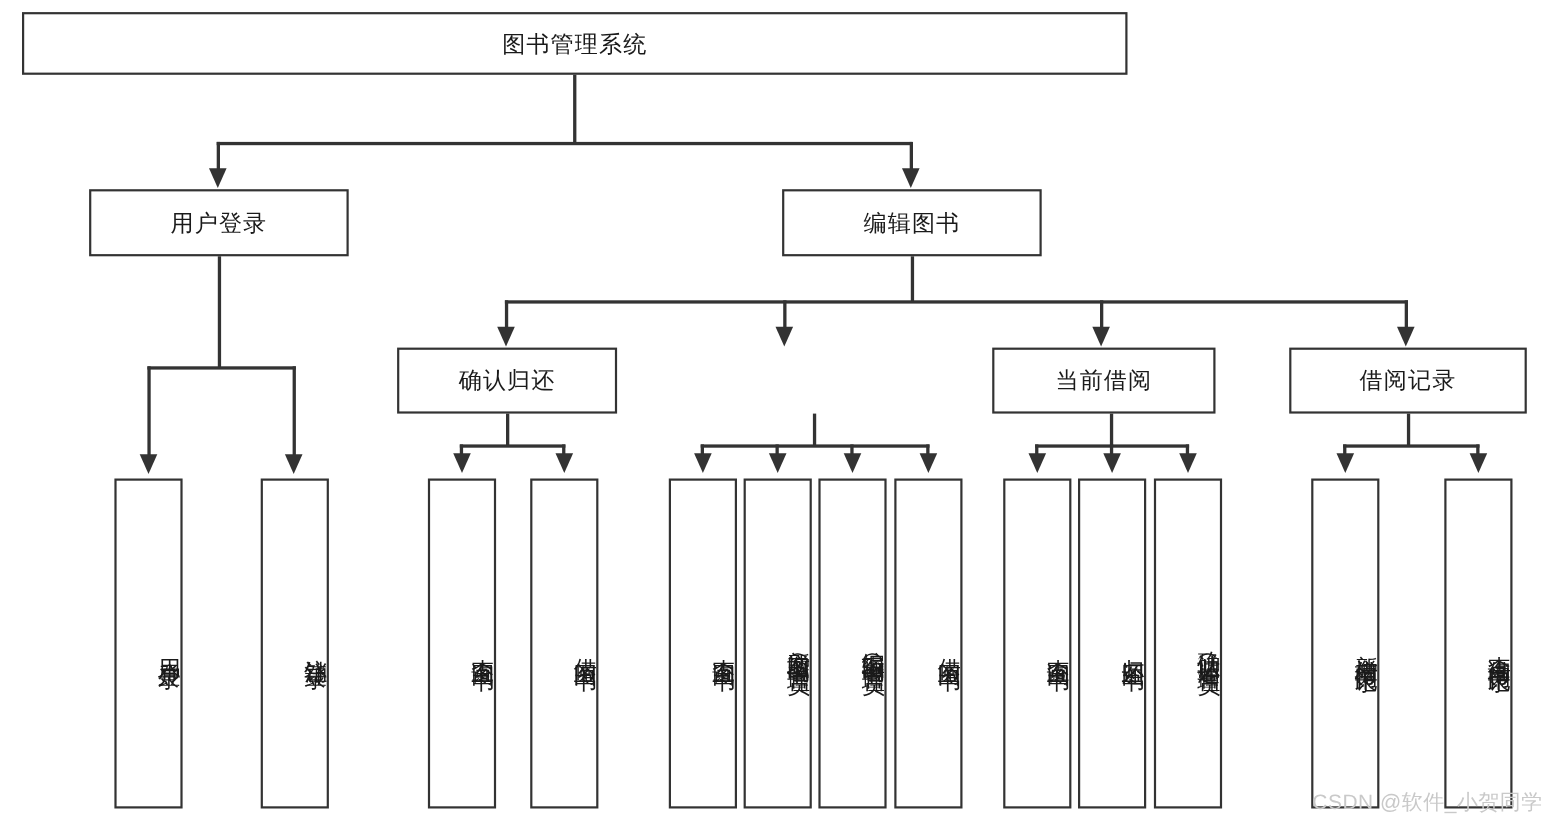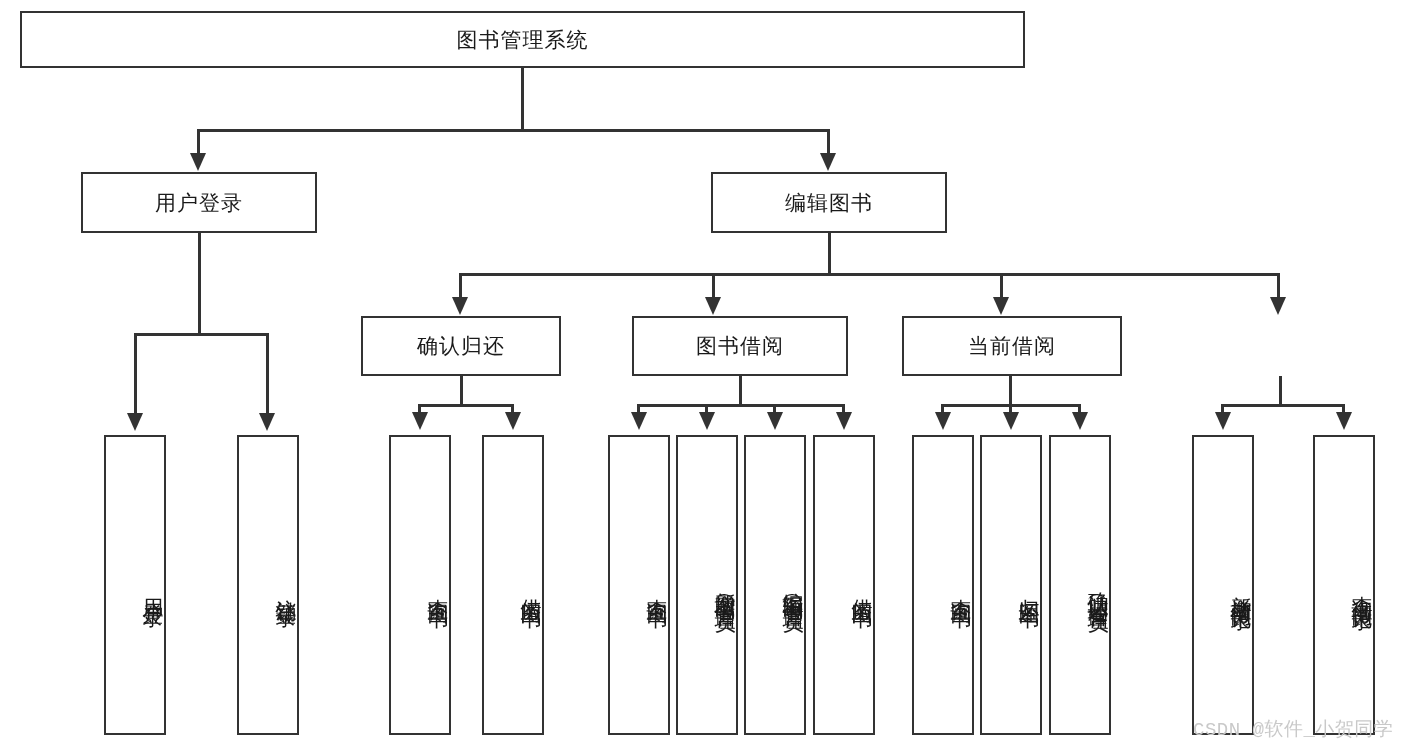--- a/index.html
+++ b/index.html
@@ -58,21 +58,20 @@
     border-left: 8px solid transparent;
     border-right: 8px solid transparent;
     border-top: 18px solid #333333;
   }
   .watermark {
     position: absolute;
     color: #c9c9c9;
     font-size: 19px;
     white-space: nowrap;
     letter-spacing: 0.5px;
-    font-family: Liberation Mono, monospace;
   }
 </style>
 </head>
 <body>
 
 <div id="canvas">
 
   <div class="node h" style="left:20px; top:11px; width:1005px; height:57px;">
     <span>图书管理系统</span>
   </div>
@@ -105,25 +104,25 @@
   <div class="edge v" style="left:712px; top:273px; width:3px; height:30px;"></div>
   <div class="arrow" style="left:705px; top:297px;"></div>
   <div class="edge v" style="left:1000px; top:273px; width:3px; height:30px;"></div>
   <div class="arrow" style="left:993px; top:297px;"></div>
   <div class="edge v" style="left:1277px; top:273px; width:3px; height:30px;"></div>
   <div class="arrow" style="left:1270px; top:297px;"></div>
 
   <div class="node h" style="left:361px; top:316px; width:200px; height:60px;">
     <span>确认归还</span>
   </div>
-  <div class="node h" style="left:632px; top:316px; width:216px; height:60px;">
-    <span>图书借阅</span>
-  </div>
-  <div class="node h" style="left:902px; top:316px; width:220px; height:60px;">
+  <div class="node h" style="left:902px; top:316px; width:203px; height:60px;">
     <span>当前借阅</span>
+  </div>
+  <div class="node h" style="left:1172px; top:316px; width:216px; height:60px;">
+    <span>借阅记录</span>
   </div>
 
   <div class="edge v" style="left:460px; top:376px; width:3px; height:30px;"></div>
   <div class="edge h" style="left:418px; top:404px; width:96px; height:3px;"></div>
   <div class="edge v" style="left:418px; top:404px; width:3px; height:12px;"></div>
   <div class="arrow" style="left:412px; top:412px;"></div>
   <div class="edge v" style="left:511px; top:404px; width:3px; height:12px;"></div>
   <div class="arrow" style="left:505px; top:412px;"></div>
 
   <div class="edge v" style="left:739px; top:376px; width:3px; height:30px;"></div>

